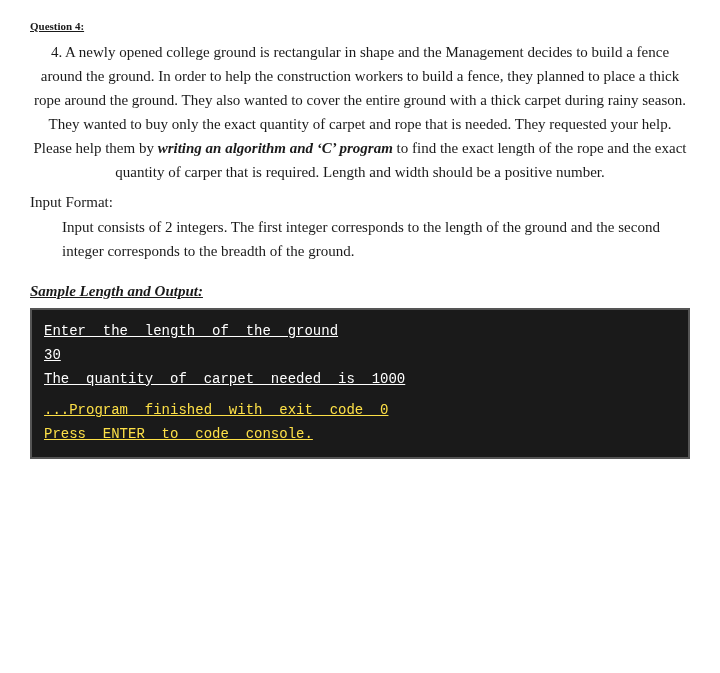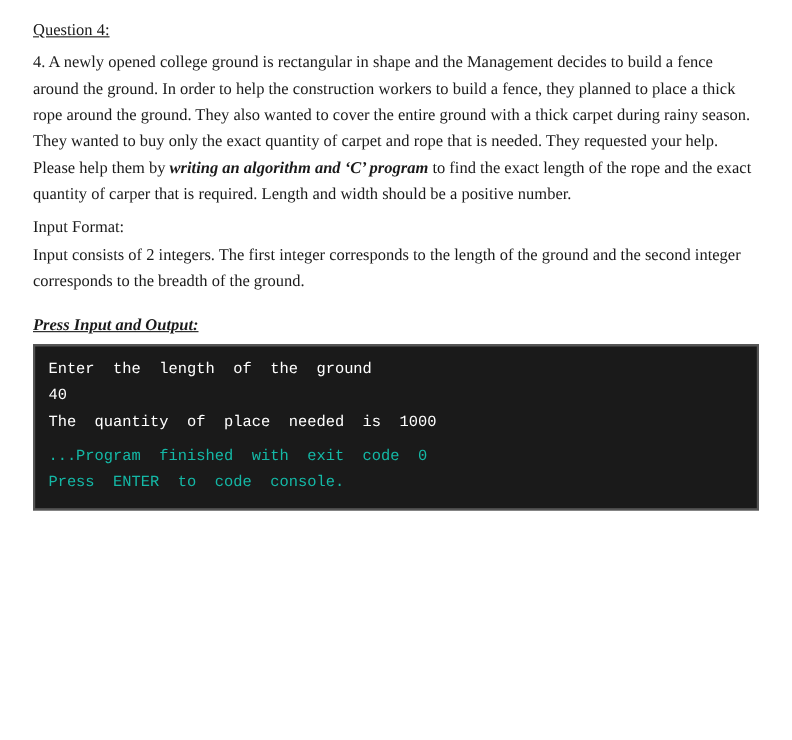--- a/index.html
+++ b/index.html
@@ -12,41 +12,43 @@
       background: #ffffff;
       font-family: Georgia, 'Times New Roman', serif;
       font-size: 15px;
       color: #1a1a1a;
       width: 720px;
       min-height: 673px;
       padding: 20px 30px 20px 30px;
     }
 
     .question-title {
-      font-weight: normal;
+      font-weight: bold;
       text-decoration: underline;
-      font-size: 15px;
+      font-size: 11px;
       margin-bottom: 8px;
     }
 
     .question-body {
       line-height: 1.6;
       font-size: 15px;
       margin-bottom: 10px;
+      text-align: center;
     }
 
     .input-format-title {
       font-size: 15px;
       margin-bottom: 4px;
     }
 
     .input-format-body {
       line-height: 1.6;
       font-size: 15px;
       margin-bottom: 20px;
+      margin-left: 32px;
     }
 
     .sample-title {
       font-style: italic;
       font-weight: bold;
       text-decoration: underline;
       font-size: 15px;
       margin-bottom: 8px;
     }
 
@@ -56,28 +58,29 @@
       font-family: 'Courier New', Courier, monospace;
       font-size: 14px;
       padding: 10px 12px;
       border: 2px solid #555;
       line-height: 1.7;
     }
 
     .terminal-line {
       display: block;
       white-space: pre;
+      text-decoration: underline;
     }
 
     .terminal-line.white-text {
       color: #ffffff;
     }
 
     .terminal-line.cyan-text {
-      color: #14b8a6;
+      color: #fde047;
     }
 
     .terminal-spacer {
       display: block;
       height: 8px;
     }
 
     strong em, em strong {
       font-weight: bold;
       font-style: italic;
@@ -89,23 +92,23 @@
 <div>
   <p class="question-title">Question 4:</p>
 
   <p class="question-body">
     <span>4. A newly opened college ground is rectangular in shape and the Management decides to build a fence around the ground. In order to help the construction workers to build a fence, they planned to place a thick rope around the ground. They also wanted to cover the entire ground with a thick carpet during rainy season. They wanted to buy only the exact quantity of carpet and rope that is needed. They requested your help. Please help them by </span><strong><em><span>writing an algorithm and ‘C’ program</span></em></strong><span> to find the exact length of the rope and the exact quantity of carper that is required. Length and width should be a positive number.</span>
   </p>
 
   <p class="input-format-title">Input Format:</p>
   <p class="input-format-body">Input consists of 2 integers. The first integer corresponds to the length of the ground and the second integer corresponds to the breadth of the ground.</p>
 
-  <p class="sample-title">Press Input and Output:</p>
+  <p class="sample-title">Sample Length and Output:</p>
 
   <div class="terminal">
     <span class="terminal-line white-text">Enter  the  length  of  the  ground</span>
-    <span class="terminal-line white-text">40</span>
-    <span class="terminal-line white-text">The  quantity  of  place  needed  is  1000</span>
+    <span class="terminal-line white-text">30</span>
+    <span class="terminal-line white-text">The  quantity  of  carpet  needed  is  1000</span>
     <span class="terminal-spacer"></span>
     <span class="terminal-line cyan-text">...Program  finished  with  exit  code  0</span>
     <span class="terminal-line cyan-text">Press  ENTER  to  code  console.</span>
   </div>
 </div>
 
 </body></html>

